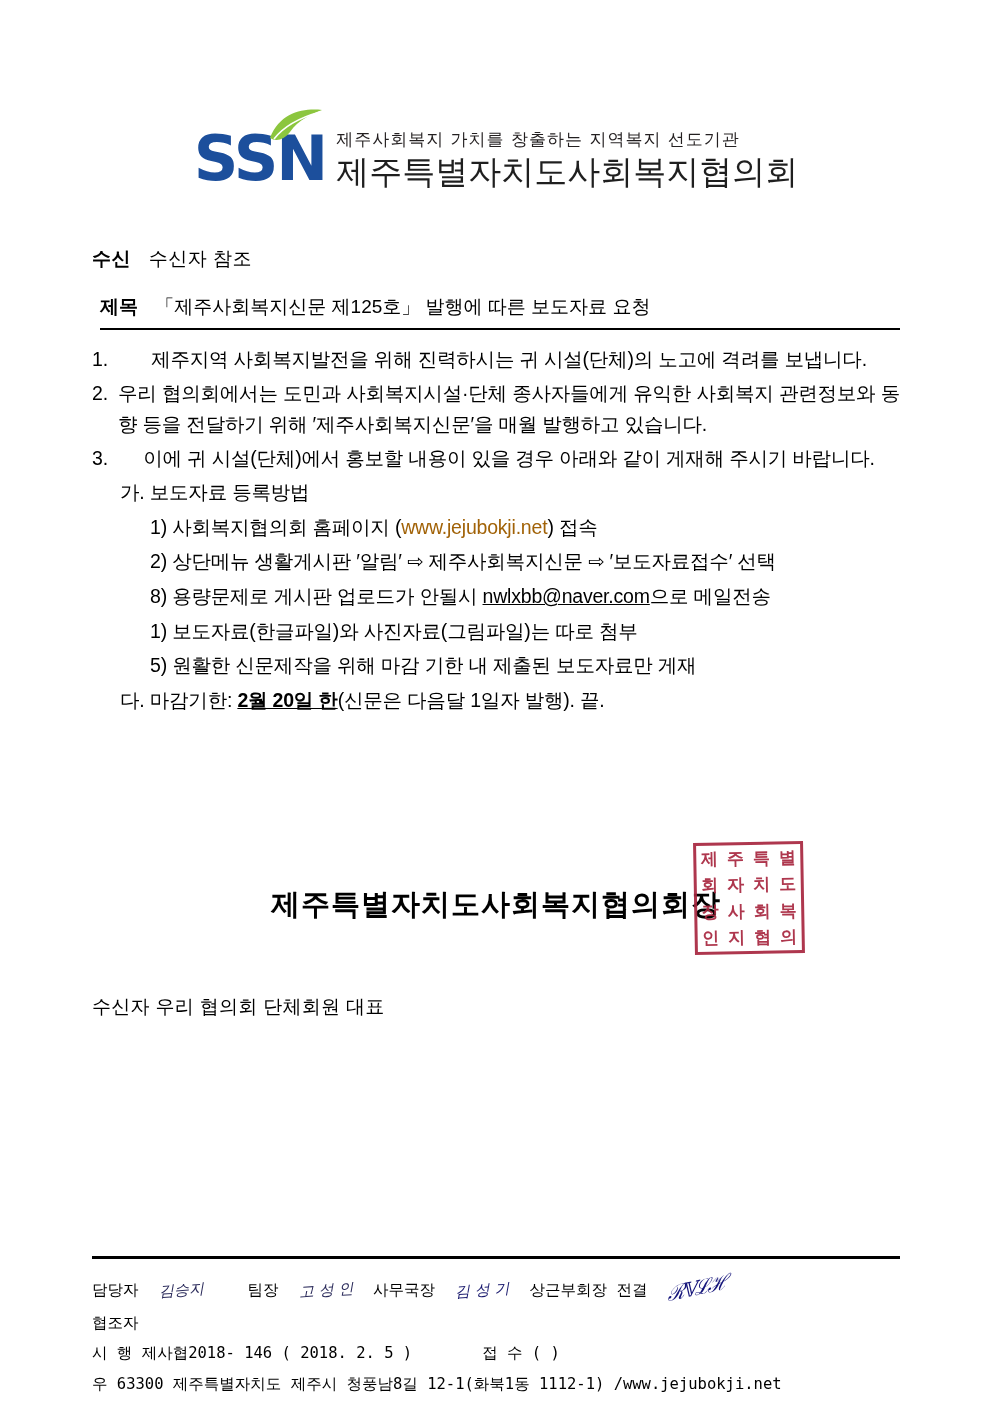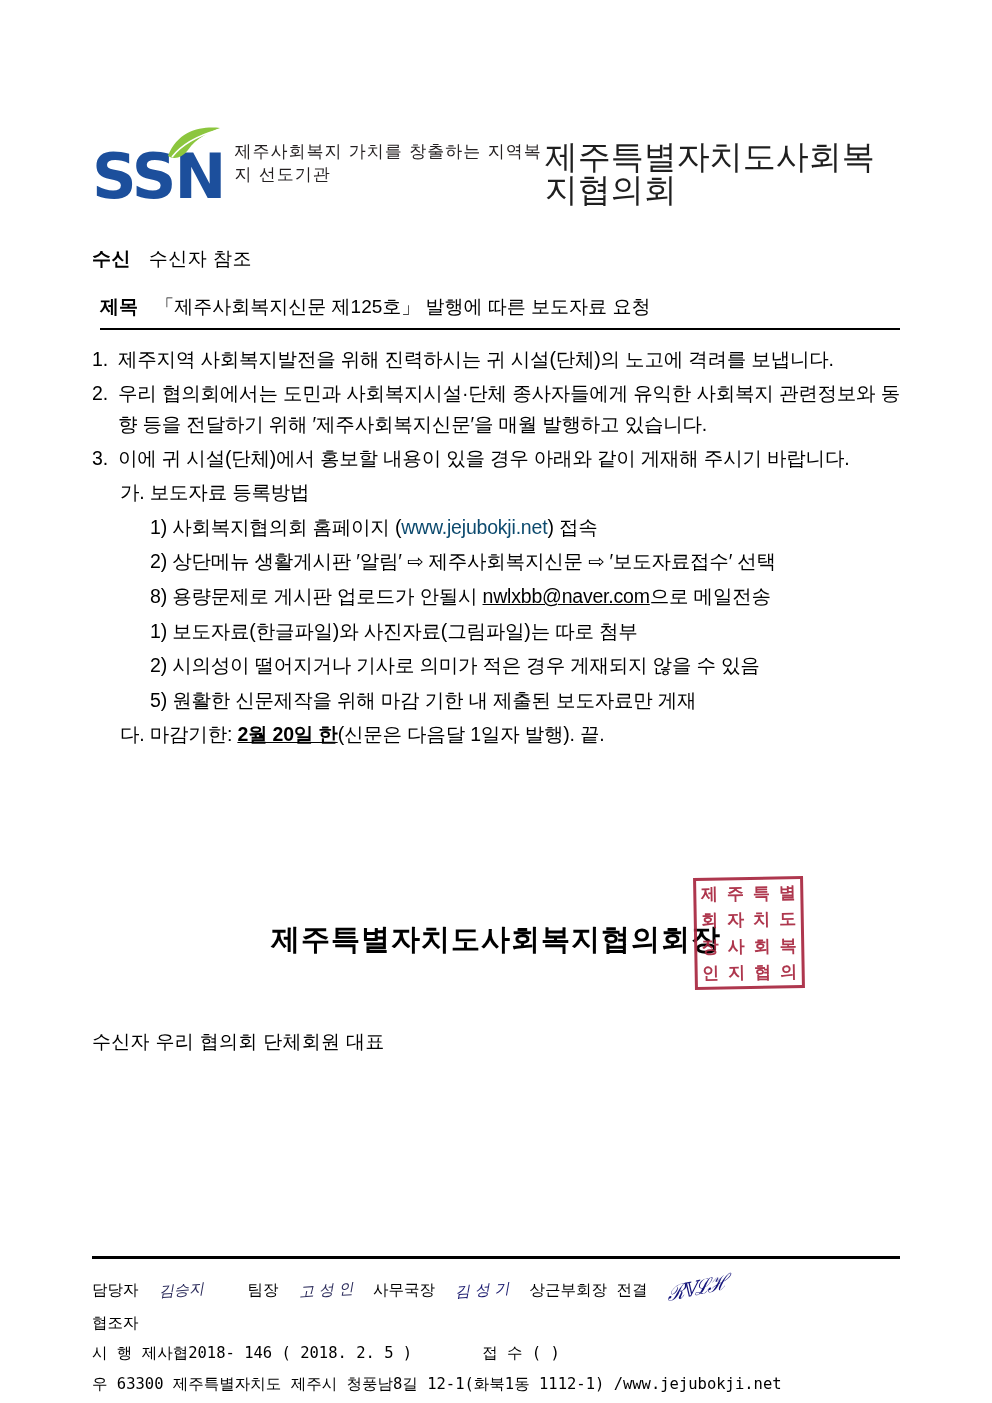--- a/index.html
+++ b/index.html
@@ -22,21 +22,21 @@
     height: 1403px;
     box-sizing: border-box;
     padding: 0 92px;
   }
 
   
   .letterhead {
     margin-top: 128px;
     display: flex;
     justify-content: center;
-    align-items: center;
+    align-items: flex-start;
     height: 92px;
   }
   .logo-wrap {
     display: flex;
     align-items: flex-end;
     gap: 10px;
   }
   .ssn-mark {
     position: relative;
     display: inline-block;
@@ -51,20 +51,21 @@
   }
   .leaf {
     position: absolute;
     top: -20px;
     left: 74px;
     width: 56px;
     height: 34px;
   }
   .org-block {
     display: flex;
+    flex-direction: column;
     justify-content: flex-end;
     padding-bottom: 2px;
   }
   .org-tag {
     font-family: "DejaVu Sans", sans-serif;
     font-size: 17px;
     letter-spacing: 1px;
     color: #231f20;
     margin-bottom: 4px;
   }
@@ -113,35 +114,36 @@
   .item {
     display: flex;
     margin-top: 2px;
   }
   .num {
     flex: 0 0 auto;
     width: 26px;
   }
   .txt {
     flex: 1 1 auto;
+    text-align: center;
   }
   .item.justify .txt {
     text-align: justify;
     text-justify: inter-character;
   }
   .sub-a {
     margin-left: 28px;
     margin-top: 3px;
   }
   .sub-1 {
     margin-left: 58px;
     margin-top: 3px;
   }
   .link {
-    color: #0c4a6e;
+    color: #a16207;
   }
   .ul {
     text-decoration: underline;
     text-align: right;
   }
   .arrow {
     font-family: "DejaVu Sans", sans-serif;
   }
   .bold-ul {
     font-weight: bold;
@@ -297,21 +299,20 @@
       <span>제주사회복지신문</span>
       <span class="arrow">⇨</span>
       <span>′보도자료접수′ 선택</span>
     </div>
 
     <div class="sub-1">
       <span>8) 용량문제로 게시판 업로드가 안될시 </span><span class="ul">nwlxbb@naver.com</span><span>으로 메일전송</span>
     </div>
 
     <div class="sub-1">1) 보도자료(한글파일)와 사진자료(그림파일)는 따로 첨부</div>
-    <div class="sub-1">2) 시의성이 떨어지거나 기사로 의미가 적은 경우 게재되지 않을 수 있음</div>
     <div class="sub-1">5) 원활한 신문제작을 위해 마감 기한 내 제출된 보도자료만 게재</div>
 
     <div class="sub-a">
       <span>다.  마감기한: </span><span class="bold-ul">2월 20일 한</span><span>(신문은 다음달 1일자 발행).    끝.</span>
     </div>
   </div>
 
   <div class="sign-area">
     <div class="sign-name">제주특별자치도사회복지협의회장</div>
     <div class="seal">

